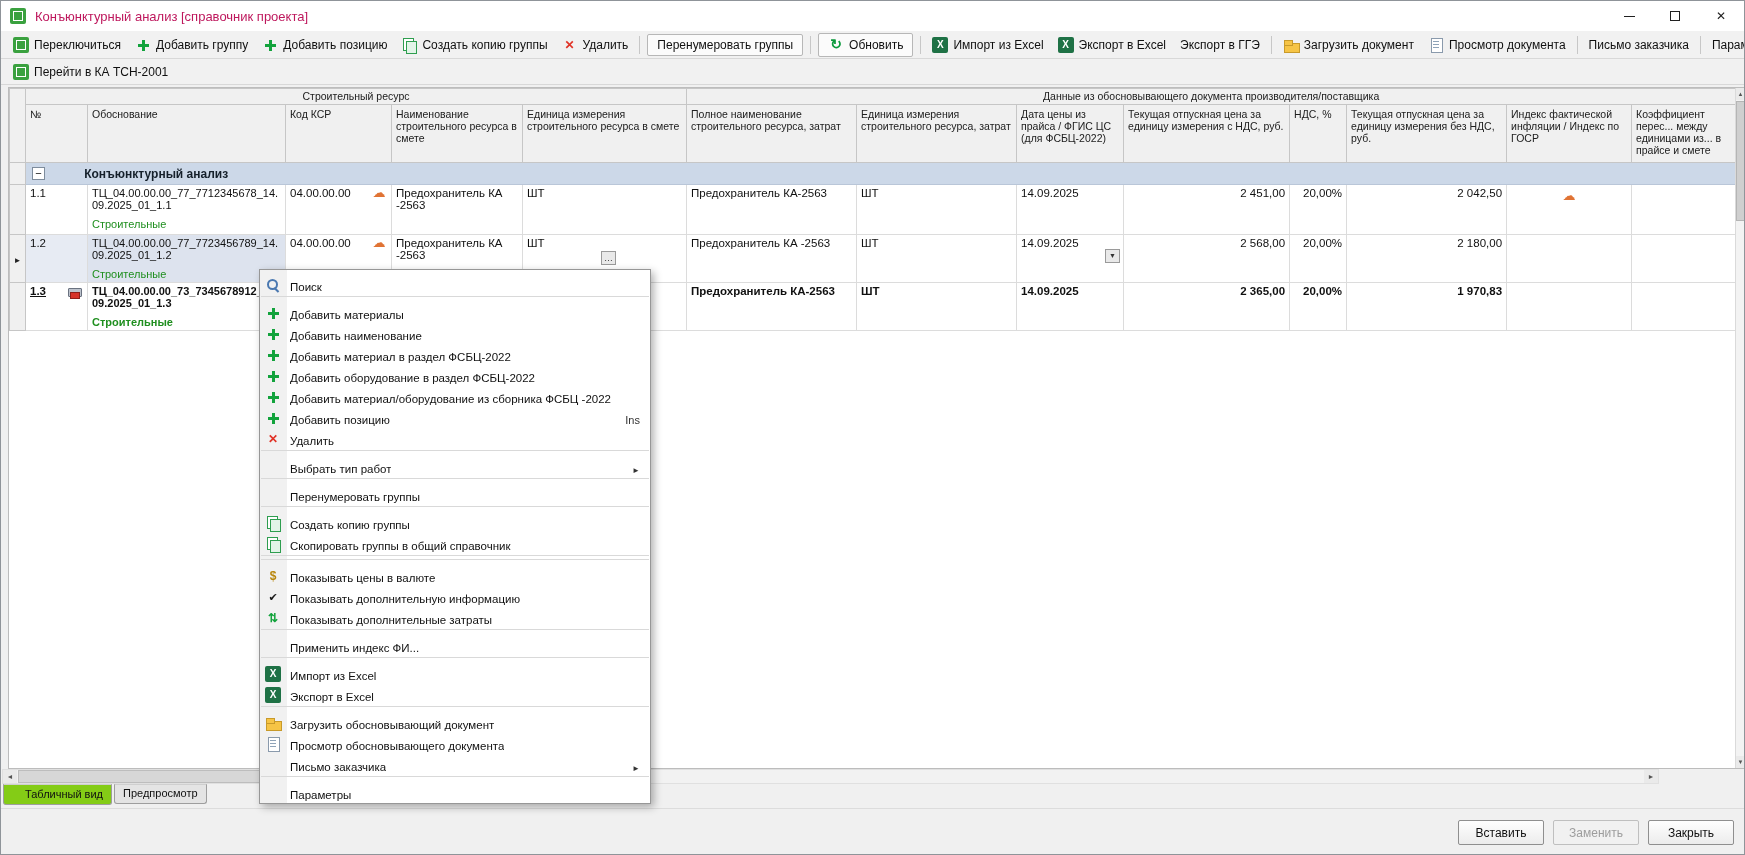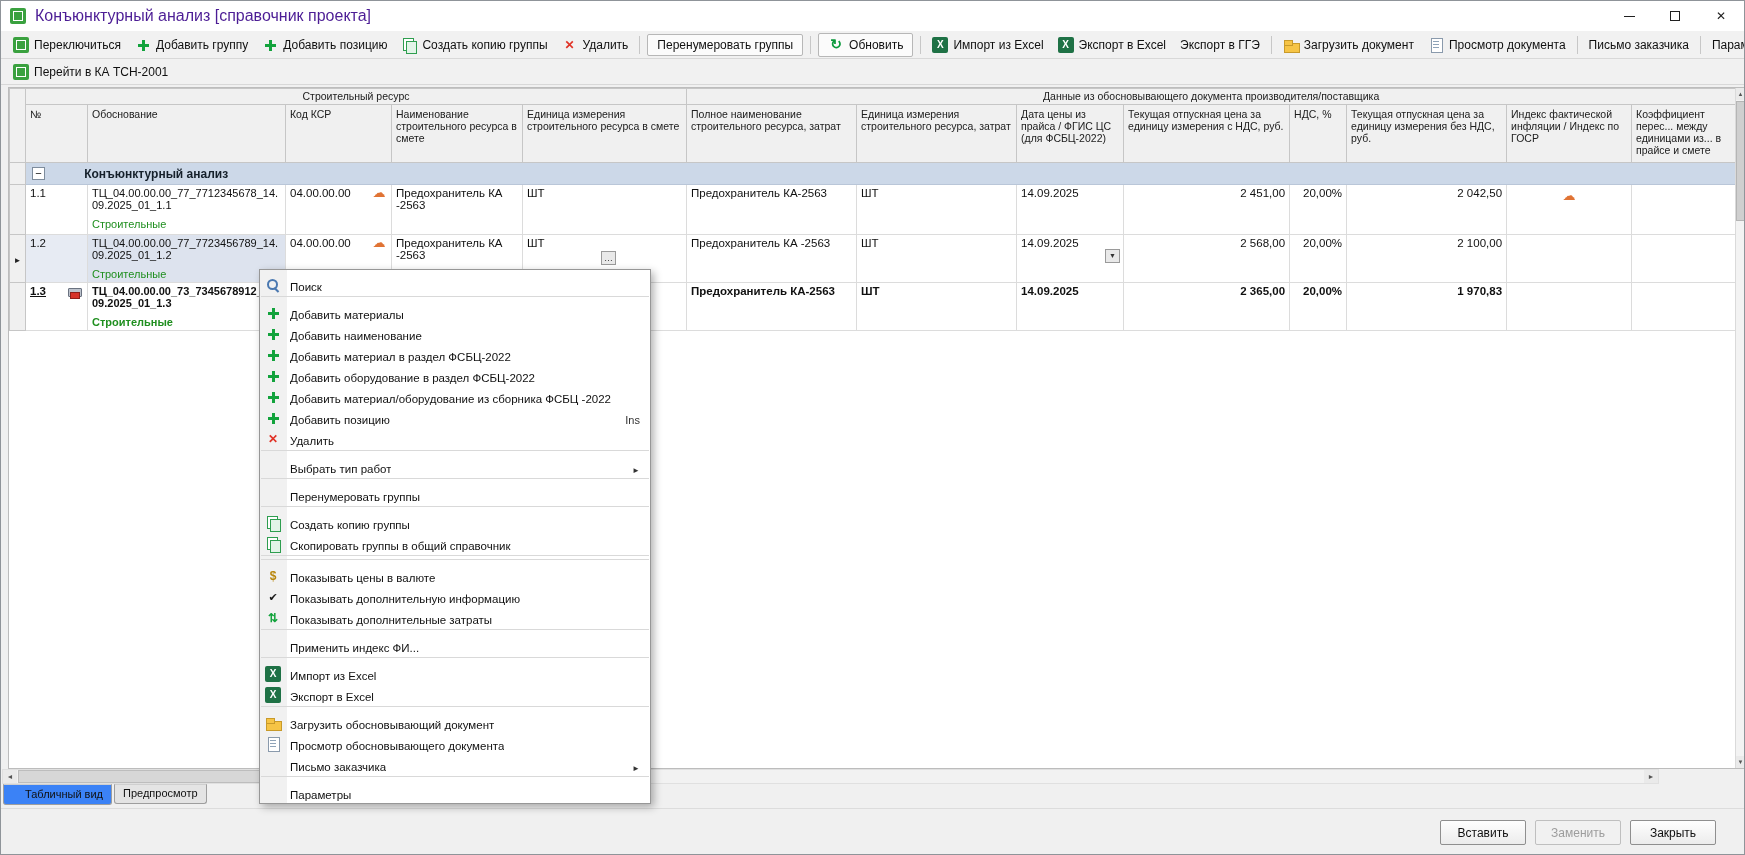--- a/index.html
+++ b/index.html
@@ -9,21 +9,21 @@
   .window { position:relative; width:1745px; height:855px; background:#f0f0f0;
             border:1px solid #8f9499; overflow:hidden; }
 
   
   .titlebar { position:absolute; top:0; left:0; right:0; height:30px; background:#ffffff;
               display:flex; align-items:center; padding-left:9px; }
   .app-icon { width:16px; height:16px; margin-right:9px; position:relative; background:#3aa13f; border-radius:2px; flex:none; }
   .app-icon::before { content:""; position:absolute; inset:3px; border:1px solid #fff;
      background: linear-gradient(to right, transparent 44%, #fff 44%, #fff 56%, transparent 56%),
                  linear-gradient(to bottom, transparent 44%, #fff 44%, #fff 56%, transparent 56%); }
-  .title-text { font-size:16px; color:#4c1d95; }
+  .title-text { font-size:13px; color:#be185d; }
   .win-controls { margin-left:auto; display:flex; height:100%; }
   .wc { width:46px; height:100%; display:flex; align-items:center; justify-content:center; color:#202020; font-size:12px; }
   .wc-min i { display:block; width:11px; height:1px; background:#202020; }
   .wc-max i { display:block; width:10px; height:10px; border:1px solid #202020; }
 
   
   .toolbar { position:absolute; left:0; right:0; height:28px; background:#f1f1f1;
              border-bottom:1px solid #d8d8d8; display:flex; align-items:center; padding:0 5px; }
   .toolbar.row1 { top:30px; }
   .toolbar.row2 { top:58px; height:26px; }
@@ -96,24 +96,24 @@
 
   
   .hscroll { position:absolute; left:1px; top:768px; width:1657px; height:15px; background:#f2f2f2; border:1px solid #e0e0e0; }
   .hs-arrow { position:absolute; top:0; width:14px; height:13px; font-size:7px; text-align:center; line-height:13px; color:#555; background:#eaeaea; }
   .hs-left { left:0; } .hs-right { right:0; }
   .hs-thumb { position:absolute; left:15px; top:0; width:390px; height:13px; background:#d7d7d7; border:1px solid #bdbdbd; }
 
   .tabsbar { position:absolute; left:0; top:783px; width:100%; height:24px; background:#f0f0f0; display:flex; align-items:flex-start; padding-left:2px; }
   .tab { font-size:11px; color:#101010; padding:2px 8px 4px; border:1px solid #9e9e9e; border-top:1px solid #cfcfcf;
          background:#e4e4e4; border-radius:0 0 3px 3px; margin-right:2px; cursor:default; }
-  .tab.active { background:#3b82f6; padding-top:3px;padding-left:21px; }
+  .tab.active { background:#84cc16; padding-top:3px;padding-left:21px; }
 
   .bottombar { position:absolute; left:0; top:807px; width:100%; height:48px; background:#f0f0f0; border-top:1px solid #dcdcdc;
-               display:flex; align-items:center; justify-content:flex-end; gap:9px; padding-right:28px; }
+               display:flex; align-items:center; justify-content:flex-end; gap:9px; padding-right:10px; }
   .pbtn { width:86px; height:25px; font-family:inherit; font-size:12px; color:#101010;
           background:linear-gradient(#fefefe,#ececec); border:1px solid #8f8f8f; border-radius:2px; }
   .pbtn.disabled { color:#9d9d9d; border-color:#bfbfbf; background:#f1f1f1; }
 
   
   .ctx { position:absolute; left:258px; top:268px; width:392px; z-index:100;
          background:linear-gradient(to right,#f1f1f1 0,#f1f1f1 27px,#fff 27px);
          border:1px solid #979797; box-shadow:3px 3px 8px rgba(0,0,0,.3); padding:2px 0; }
   .mi { display:flex; align-items:flex-end; height:21px; padding:0 10px 0 5px; font-size:11.5px; color:#101010; cursor:default; }
   .mi .ic { margin-right:9px; }
@@ -301,21 +301,21 @@
             <span class="cell-btn btn-more">…</span>
           </td>
           <td>Предохранитель КА -2563</td>
           <td>ШТ</td>
           <td class="relcell">
             <span>14.09.2025</span>
             <span class="cell-btn btn-drop">▼</span>
           </td>
           <td class="numr">2 568,00</td>
           <td class="numr">20,00%</td>
-          <td class="numr">2 100,00</td>
+          <td class="numr">2 180,00</td>
           <td></td>
           <td></td>
         </tr>
 
         <tr class="r3h bold">
           <td class="gut"></td>
           <td>
             <div class="numflex">
               <span>1.3</span>
               <span class="ic ic-supplier"></span>

